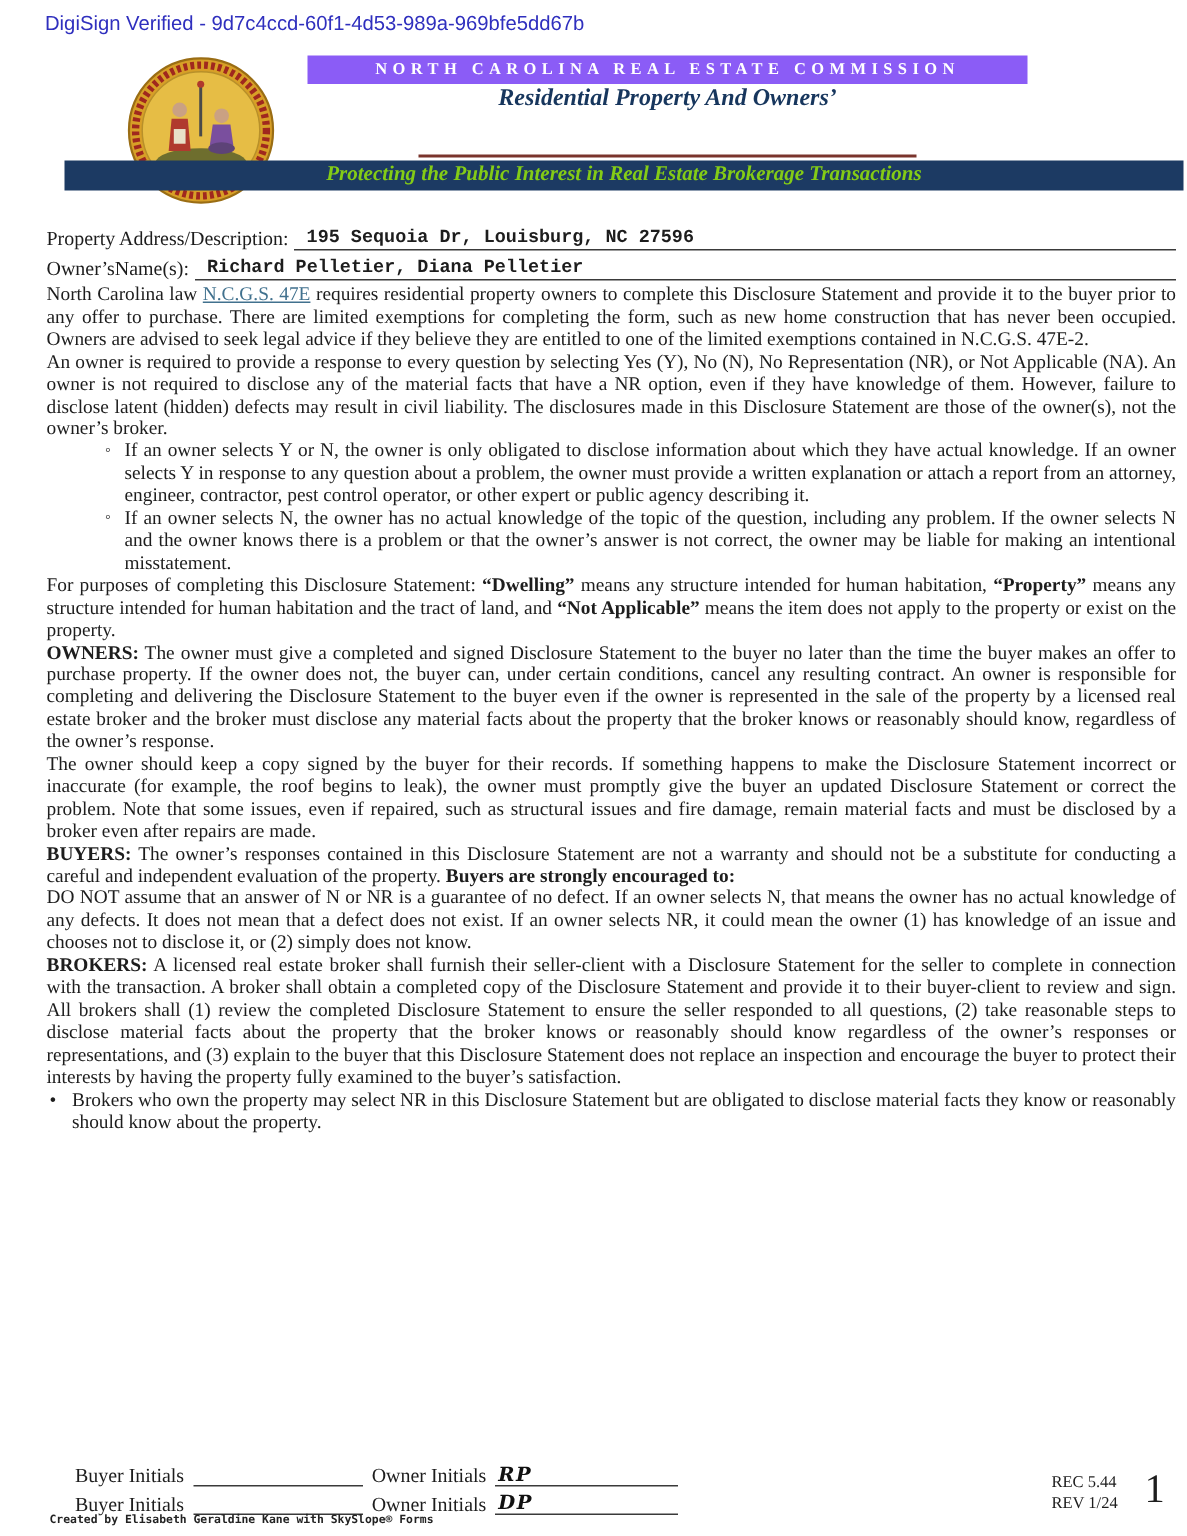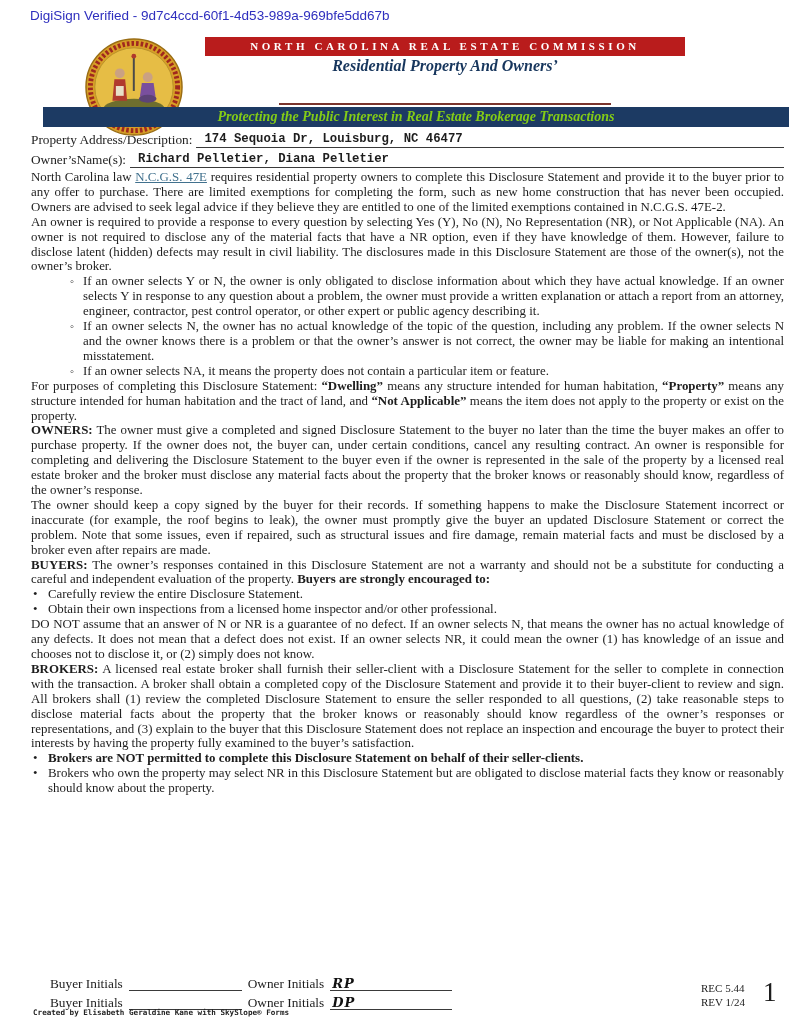--- a/index.html
+++ b/index.html
@@ -11,21 +11,21 @@
   .b{font-weight:bold;}
   
   .digisign{
     position:absolute;top:8px;left:30px;
     font-family:"Liberation Sans",sans-serif;
     font-size:13.5px;color:#2f2fbe;white-space:nowrap;
   }
   
   .hdr-blackbar{
     position:absolute;top:37px;left:205px;width:480px;height:19px;
-    background:#b91c1c;color:#fff;text-align:center;line-height:19px;
+    background:#8b5cf6;color:#fff;text-align:center;line-height:19px;
     font-size:11px;font-weight:bold;letter-spacing:3.6px;white-space:nowrap;
   }
   .hdr-title{
     position:absolute;left:205px;width:480px;text-align:center;
     color:#17365d;font-size:16px;font-weight:bold;font-style:italic;
     white-space:nowrap;
   }
   .hdr-title.l1{top:57px;}
   .hdr-title.l2{top:80px;margin-top:32px;}
   .hdr-redline{
@@ -33,21 +33,21 @@
     background:#7a342c;
   }
   .hdr-tagline{
     position:absolute;top:107px;left:43px;width:746px;height:20px;
     background:#1c3a63;color:#84cc16;text-align:center;line-height:20px;
     font-size:14px;font-weight:bold;font-style:italic;white-space:nowrap;
   }
   .seal{position:absolute;top:38px;left:82px;width:104px;height:98px;}
   
   .content{
-    position:absolute;top:130px;left:31px;width:753px;
+    position:absolute;top:149px;left:31px;width:753px;
     font-size:12.9px;line-height:14.9px;text-align:justify;
   }
   .fieldrow{display:flex;align-items:flex-end;height:18px;margin-bottom:2px;text-align:left;}
   .fieldrow .lbl{font-size:13.3px;white-space:nowrap;}
   .fieldrow .val{
     flex:1;border-bottom:1.2px solid #3a3a3a;margin-left:4px;padding:0 0 0 8px;
     font-family:"Liberation Mono",monospace;font-weight:bold;font-size:12.3px;
     white-space:nowrap;line-height:16px;
   }
   .para{margin:0 0 0 0;}
@@ -102,56 +102,50 @@
   <div class="hdr-title l1">Residential Property And Owners’</div>
   <div class="hdr-title l2">Association Disclosure Statement</div>
   <div class="hdr-redline"></div>
   <div class="hdr-tagline">Protecting the Public Interest in Real Estate Brokerage Transactions</div>
 </div>
 
 <div class="content">
 
   <div class="fieldrow">
     <span class="lbl">Property Address/Description:</span>
-    <span class="val">174 Sequoia Dr, Louisburg, NC 46477</span>
+    <span class="val">195 Sequoia Dr, Louisburg, NC 27596</span>
   </div>
   <div class="fieldrow">
     <span class="lbl">Owner’sName(s):</span>
     <span class="val">Richard Pelletier, Diana Pelletier</span>
   </div>
 
   <p class="para"><span>North Carolina law </span><a class="doc-link" href="#">N.C.G.S. 47E</a><span> requires residential property owners to complete this Disclosure Statement and provide it to the buyer prior to any offer to purchase. There are limited exemptions for completing the form, such as new home construction that has never been occupied. Owners are advised to seek legal advice if they believe they are entitled to one of the limited exemptions contained in N.C.G.S. 47E-2.</span></p>
 
   <p class="para">An owner is required to provide a response to every question by selecting Yes (Y), No (N), No Representation (NR), or Not Applicable (NA). An owner is not required to disclose any of the material facts that have a NR option, even if they have knowledge of them. However, failure to disclose latent (hidden) defects may result in civil liability. The disclosures made in this Disclosure Statement are those of the owner(s), not the owner’s broker.</p>
 
   <ul class="opts">
     <li>If an owner selects Y or N, the owner is only obligated to disclose information about which they have actual knowledge. If an owner selects Y in response to any question about a problem, the owner must provide a written explanation or attach a report from an attorney, engineer, contractor, pest control operator, or other expert or public agency describing it.</li>
     <li>If an owner selects N, the owner has no actual knowledge of the topic of the question, including any problem. If the owner selects N and the owner knows there is a problem or that the owner’s answer is not correct, the owner may be liable for making an intentional misstatement.</li>
-    <li>If an owner selects NA, it means the property does not contain a particular item or feature.</li>
   </ul>
 
   <p class="para"><span>For purposes of completing this Disclosure Statement: </span><span class="b">“Dwelling”</span><span> means any structure intended for human habitation, </span><span class="b">“Property”</span><span> means any structure intended for human habitation and the tract of land, and </span><span class="b">“Not Applicable”</span><span> means the item does not apply to the property or exist on the property.</span></p>
 
   <p class="para"><span class="b">OWNERS:</span><span> The owner must give a completed and signed Disclosure Statement to the buyer no later than the time the buyer makes an offer to purchase property. If the owner does not, the buyer can, under certain conditions, cancel any resulting contract. An owner is responsible for completing and delivering the Disclosure Statement to the buyer even if the owner is represented in the sale of the property by a licensed real estate broker and the broker must disclose any material facts about the property that the broker knows or reasonably should know, regardless of the owner’s response.</span></p>
 
   <p class="para">The owner should keep a copy signed by the buyer for their records. If something happens to make the Disclosure Statement incorrect or inaccurate (for example, the roof begins to leak), the owner must promptly give the buyer an updated Disclosure Statement or correct the problem. Note that some issues, even if repaired, such as structural issues and fire damage, remain material facts and must be disclosed by a broker even after repairs are made.</p>
 
   <p class="para"><span class="b">BUYERS:</span><span> The owner’s responses contained in this Disclosure Statement are not a warranty and should not be a substitute for conducting a careful and independent evaluation of the property. </span><span class="b">Buyers are strongly encouraged to:</span></p>
 
-  <ul class="dots">
-    <li>Carefully review the entire Disclosure Statement.</li>
-    <li>Obtain their own inspections from a licensed home inspector and/or other professional.</li>
-  </ul>
 
   <p class="para nogap">DO NOT assume that an answer of N or NR is a guarantee of no defect. If an owner selects N, that means the owner has no actual knowledge of any defects. It does not mean that a defect does not exist. If an owner selects NR, it could mean the owner (1) has knowledge of an issue and chooses not to disclose it, or (2) simply does not know.</p>
 
   <p class="para"><span class="b">BROKERS:</span><span> A licensed real estate broker shall furnish their seller-client with a Disclosure Statement for the seller to complete in connection with the transaction. A broker shall obtain a completed copy of the Disclosure Statement and provide it to their buyer-client to review and sign. All brokers shall (1) review the completed Disclosure Statement to ensure the seller responded to all questions, (2) take reasonable steps to disclose material facts about the property that the broker knows or reasonably should know regardless of the owner’s responses or representations, and (3) explain to the buyer that this Disclosure Statement does not replace an inspection and encourage the buyer to protect their interests by having the property fully examined to the buyer’s satisfaction.</span></p>
 
   <ul class="dots">
-    <li><span class="b">Brokers are NOT permitted to complete this Disclosure Statement on behalf of their seller-clients.</span></li>
     <li><span>Brokers who own the property may select NR in this Disclosure Statement but are obligated to disclose material facts they know or reasonably should know about the property.</span></li>
   </ul>
 
 </div>
 
 <div class="footer-initials">
   <div class="initrow">
     <span class="lbl">Buyer Initials</span>
     <span class="blankline"></span>
     <span class="lbl">Owner Initials</span>

